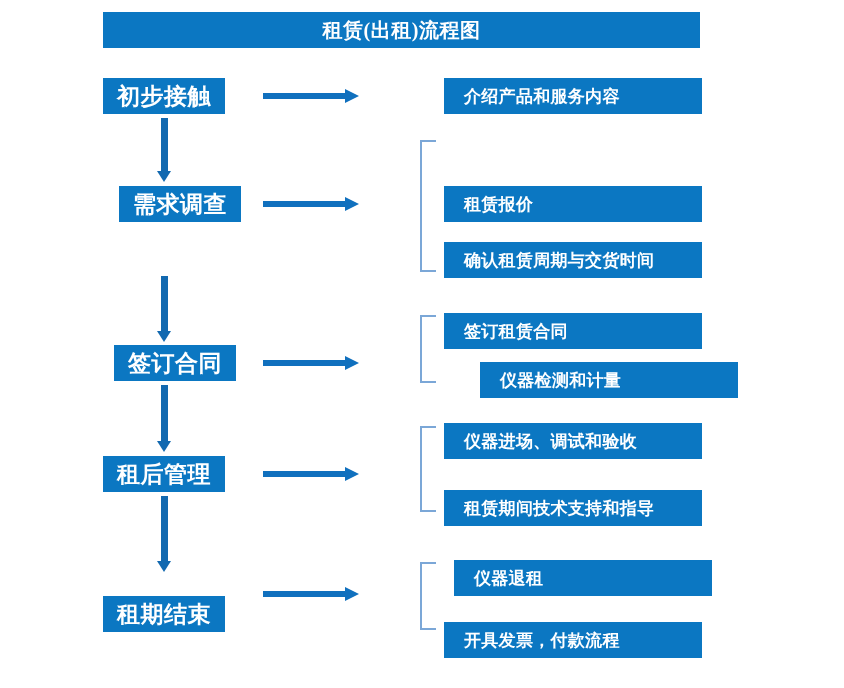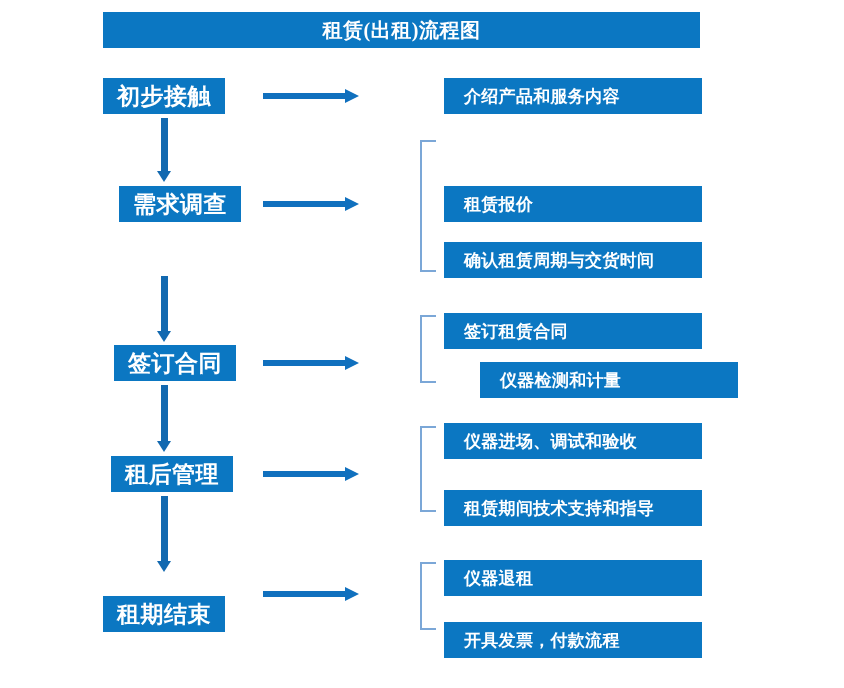--- a/index.html
+++ b/index.html
@@ -135,21 +135,21 @@
 <div id="canvas">
 
   <div class="title-bar">租赁(出租)流程图</div>
 
   <div class="stage-box" style="left:103px; top:78px;">初步接触</div>
 
   <div class="stage-box" style="left:103px; top:186px;margin-left:16px;">需求调查</div>
 
   <div class="stage-box" style="left:114px; top:345px;font-family:Liberation Mono, monospace;">签订合同</div>
 
-  <div class="stage-box" style="left:103px; top:456px;margin-left:8px;">租后管理</div>
+  <div class="stage-box" style="left:103px; top:456px;">租后管理</div>
 
   <div class="stage-box" style="left:103px; top:576px;margin-top:20px;">租期结束</div>
 
   <div class="v-arrow" style="left:154px; top:118px; height:64px;">
     <div class="shaft" style="height:53px;"></div>
     <div class="head" style="top:53px;"></div>
   </div>
 
   <div class="v-arrow" style="left:154px; top:276px; height:66px;">
     <div class="shaft" style="height:55px;"></div>
@@ -207,17 +207,17 @@
   <div class="detail-box" style="top:313px;">签订租赁合同</div>
 
   <div class="detail-box" style="top:242px;">确认租赁周期与交货时间</div>
 
   <div class="detail-box" style="top:362px;margin-left:36px;">仪器检测和计量</div>
 
   <div class="detail-box" style="top:423px;">仪器进场、调试和验收</div>
 
   <div class="detail-box" style="top:490px;">租赁期间技术支持和指导</div>
 
-  <div class="detail-box" style="top:560px;">仪器退租</div>
+  <div class="detail-box" style="top:560px;margin-left:10px;">仪器退租</div>
 
   <div class="detail-box" style="top:610px;margin-top:12px;">开具发票，付款流程</div>
 
 </div>
 
 </body></html>

